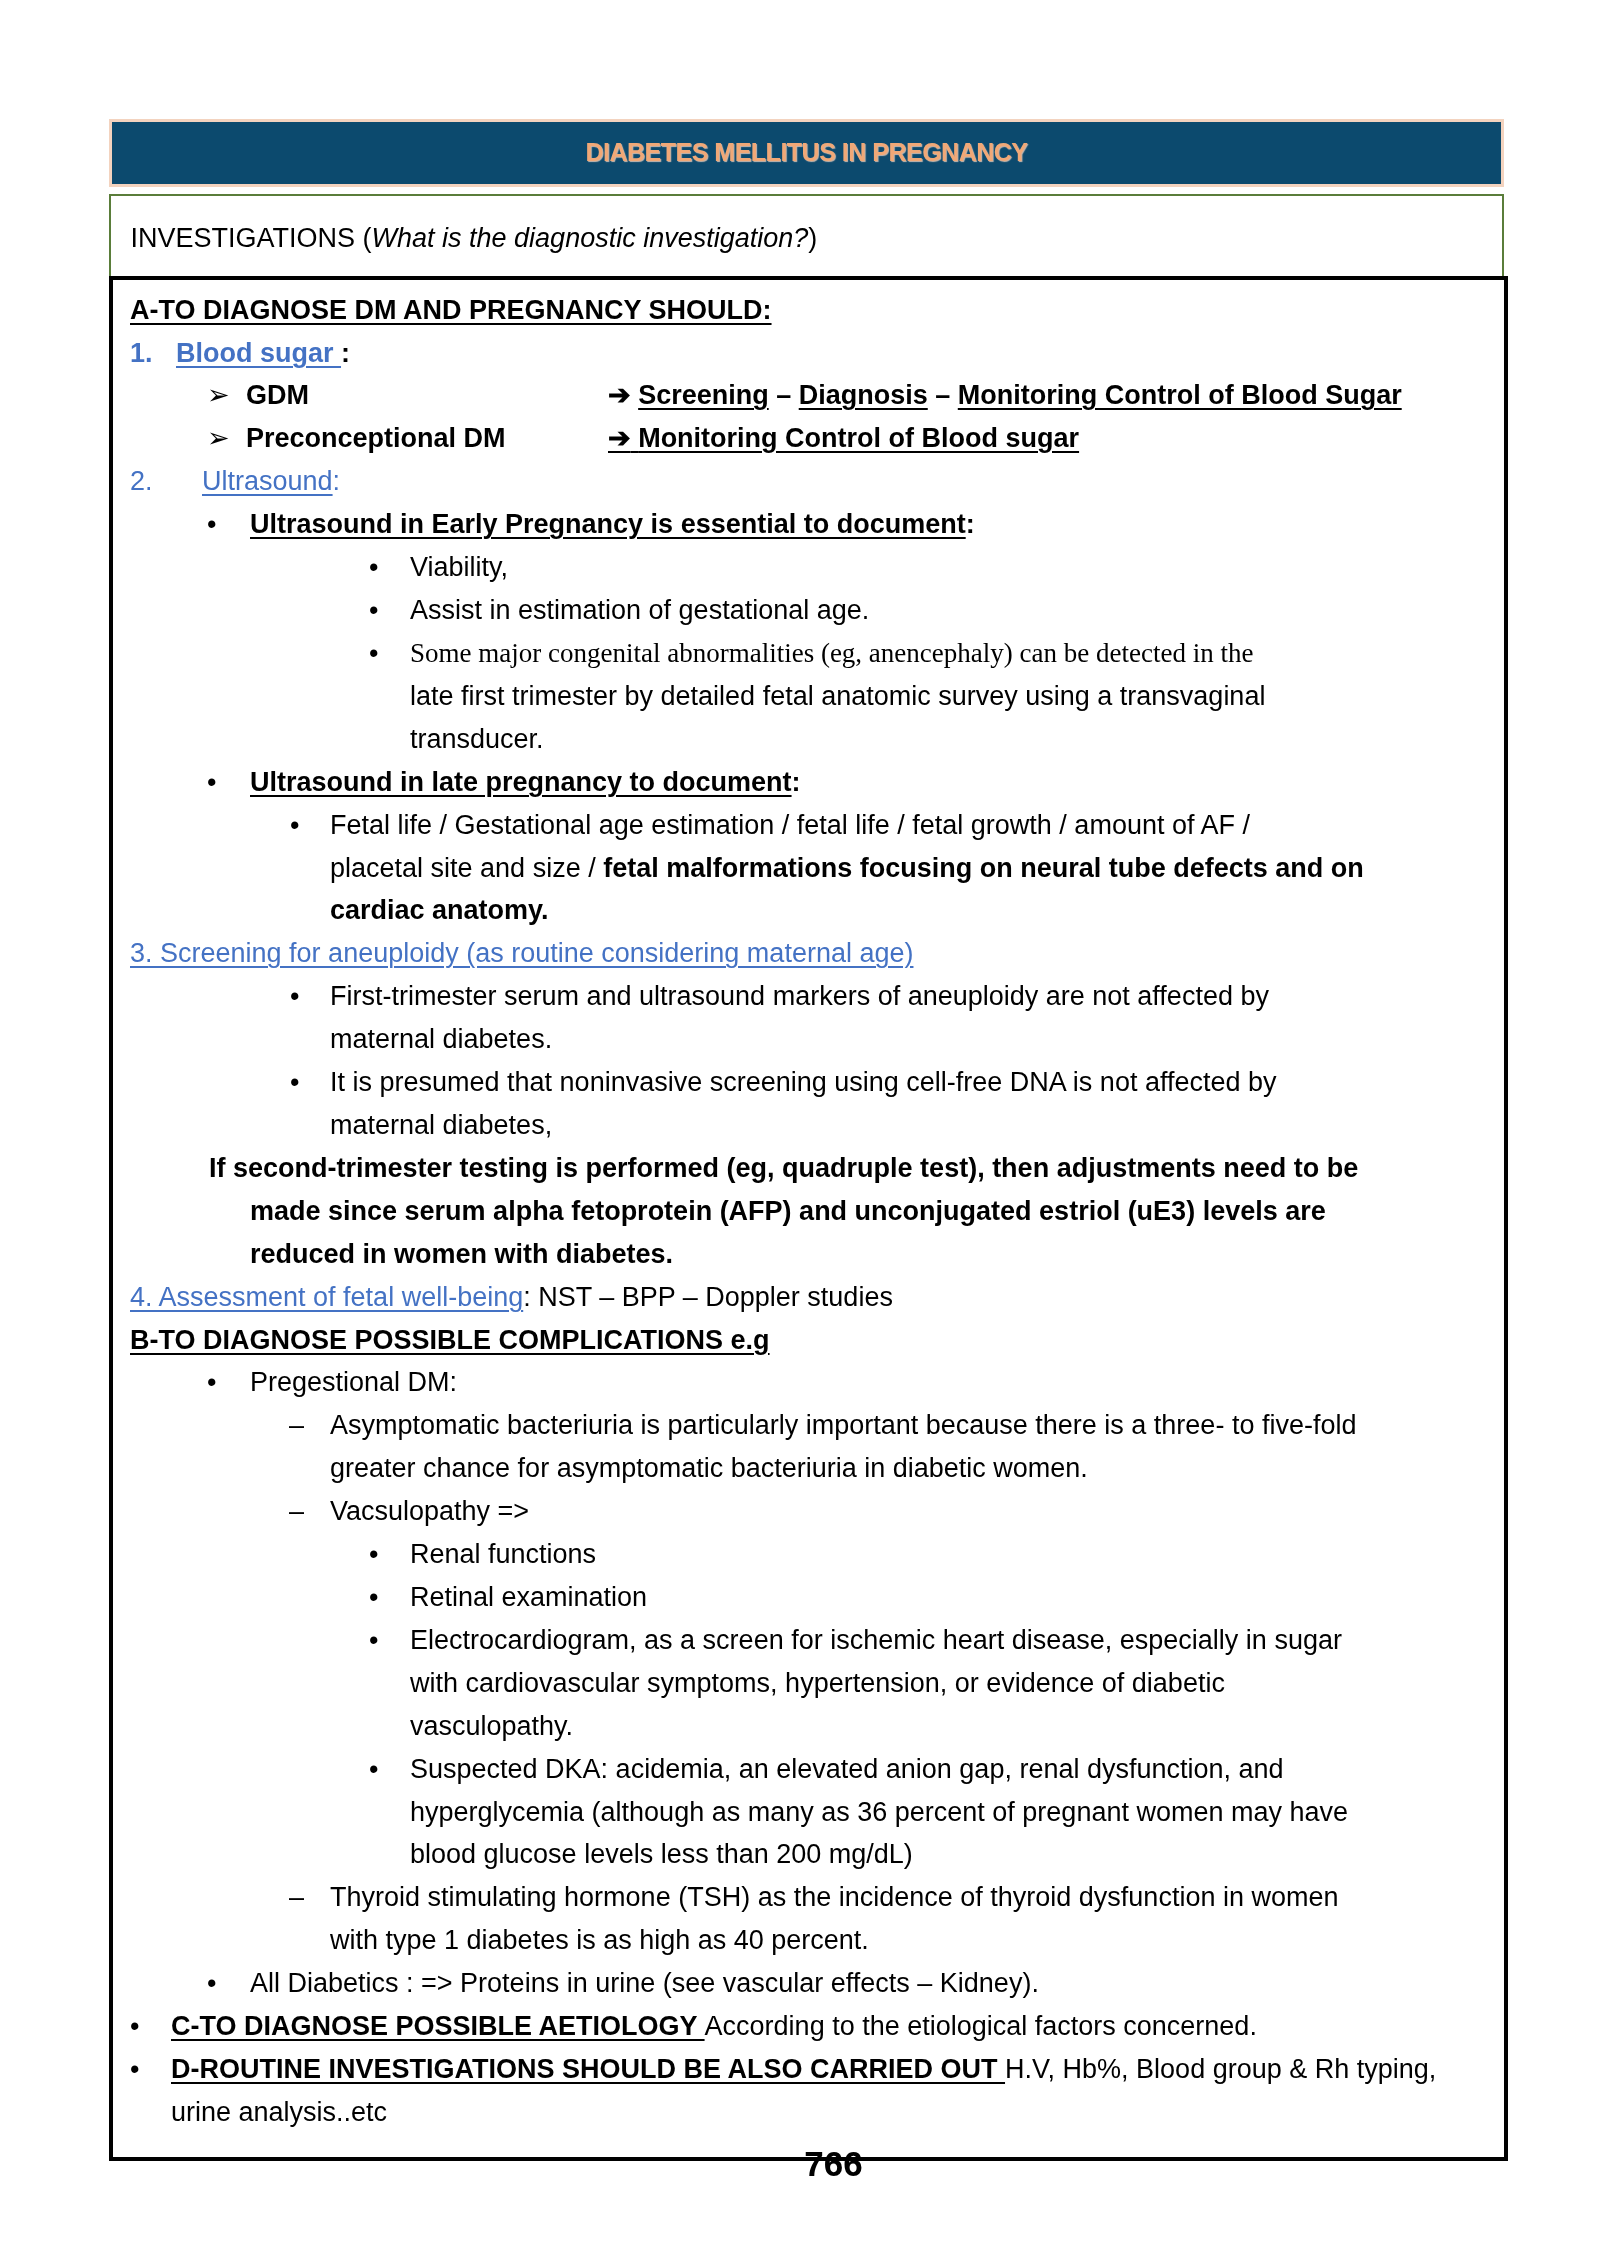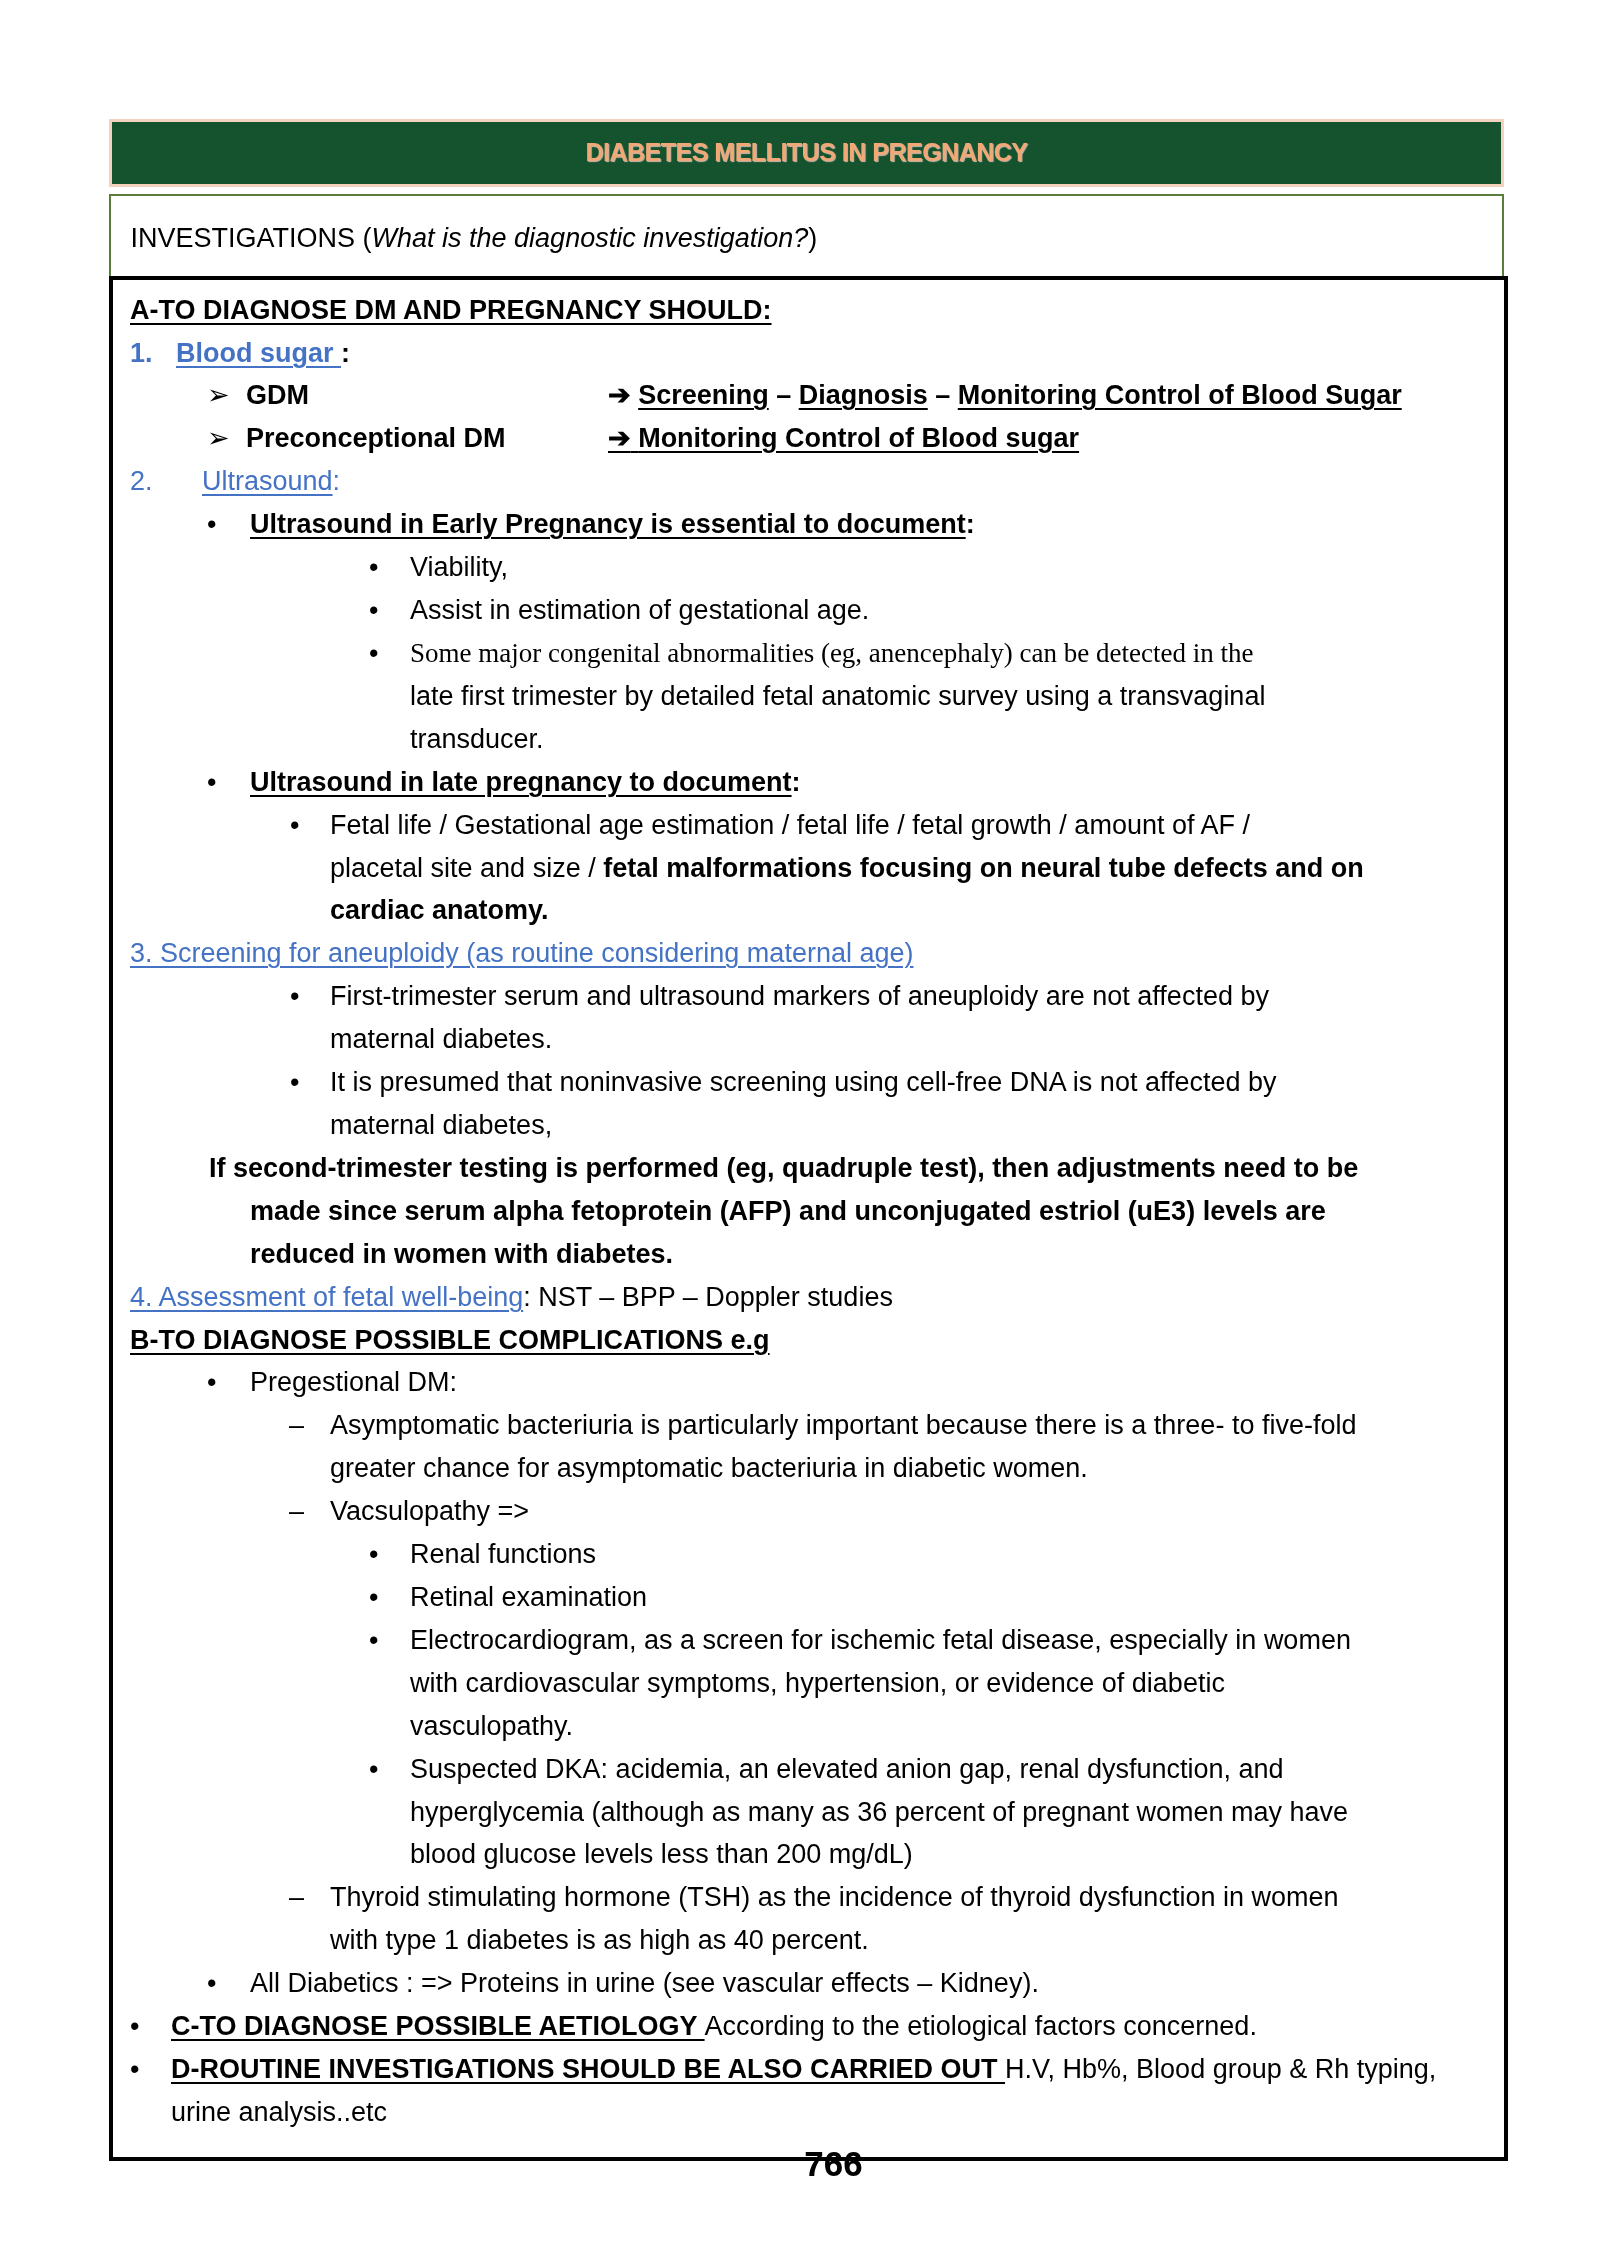--- a/index.html
+++ b/index.html
@@ -1,19 +1,19 @@
 <!DOCTYPE html>
 <html><head>
 <meta charset="utf-8">
 <style>
   html, body { margin:0; padding:0; background:#ffffff; }
   body { width:1619px; height:2263px; position:relative; overflow:hidden;
          font-family:"Liberation Sans", sans-serif; color:#000; }
   .title-box { position:absolute; left:109px; top:119px; width:1389px; height:62px;
-               border:3.9px solid #f3d3bf; background:#14532d; }
+               border:3.9px solid #f3d3bf; background:#0c4a6e; }
   .title-text { position:absolute; left:0; right:0; top:15.6px; text-align:center;
                 font-family:"Liberation Sans", sans-serif; font-weight:bold; font-size:25px;
                 color:#f0a877; letter-spacing:-0.5px;
                 text-shadow:1px 1px 1px #c9b9ae; }
   .q-box { position:absolute; left:109px; top:194px; width:1391px; height:82px;
            border:2.9px solid #5a7d3a; border-bottom:none; background:#fff; }
   .q-text { position:absolute; left:19.5px; top:27px; font-size:27px; }
   .q-text i { font-style:italic; }
   .main-box { position:absolute; left:109px; top:276px; width:1391px; height:1877px;
               border:4.9px solid #000; background:#fff; }
@@ -99,21 +99,21 @@
 <div class="line" style="left:330px;top:1447px;">greater chance for asymptomatic bacteriuria in diabetic women.</div>
 
 <div class="line" style="left:289px;top:1490px;">–</div>
 <div class="line" style="left:330px;top:1490px;">Vacsulopathy =&gt;</div>
 
 <div class="bullet" style="left:369px;top:1533px;">•</div>
 <div class="line" style="left:410px;top:1533px;">Renal functions</div>
 <div class="bullet" style="left:369px;top:1576px;">•</div>
 <div class="line" style="left:410px;top:1576px;">Retinal examination</div>
 <div class="bullet" style="left:369px;top:1619px;">•</div>
-<div class="line" style="left:410px;top:1619px;">Electrocardiogram, as a screen for ischemic fetal disease, especially in women</div>
+<div class="line" style="left:410px;top:1619px;">Electrocardiogram, as a screen for ischemic heart disease, especially in sugar</div>
 <div class="line" style="left:410px;top:1662px;">with cardiovascular symptoms, hypertension, or evidence of diabetic</div>
 <div class="line" style="left:410px;top:1705px;">vasculopathy.</div>
 <div class="bullet" style="left:369px;top:1748px;">•</div>
 <div class="line" style="left:410px;top:1748px;">Suspected DKA: acidemia, an elevated anion gap, renal dysfunction, and</div>
 <div class="line" style="left:410px;top:1791px;">hyperglycemia (although as many as 36 percent of pregnant women may have</div>
 <div class="line" style="left:410px;top:1833px;">blood glucose levels less than 200 mg/dL)</div>
 
 <div class="line" style="left:289px;top:1876px;">–</div>
 <div class="line" style="left:330px;top:1876px;">Thyroid stimulating hormone (TSH)  as the incidence of thyroid dysfunction in women</div>
 <div class="line" style="left:330px;top:1919px;">with type 1 diabetes is as high as 40 percent.</div>

